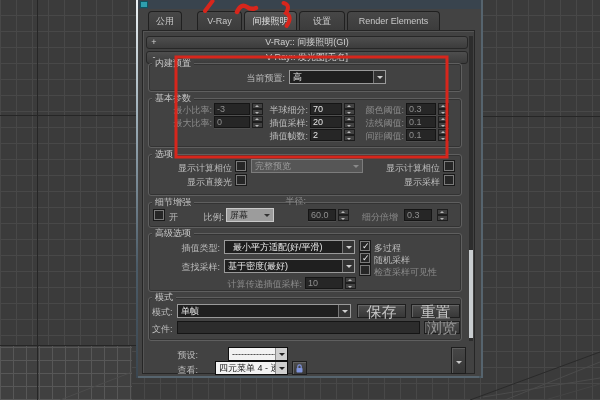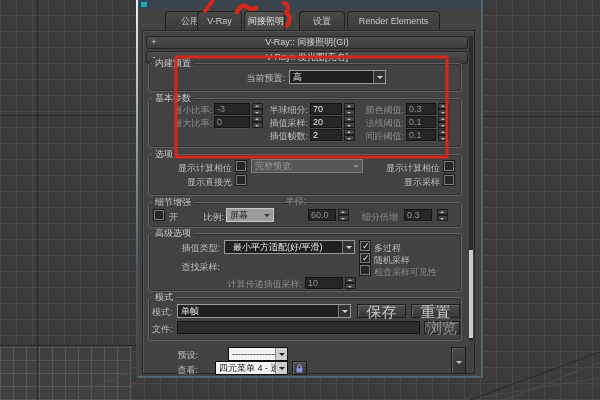--- a/index.html
+++ b/index.html
@@ -120,23 +120,23 @@
     <line x1="60" y1="400" x2="132" y2="372" stroke="#4c4c4c" stroke-width="1"></line>
   </svg>
 
   <div class="dlg-frame"></div>
   <div class="edge-l"></div>
   <div class="edge-r" style="left:479px; background:linear-gradient(#e5ebee,#96a7b1 35%,#47565f);"></div>
   <div class="dlg-body"></div>
   <div class="titlebar"></div>
   <div class="app-icon"></div>
 
-  <div class="tab" style="left:165px;width:50px;">公用</div>
+  <div class="tab" style="left:148px;width:34px;">公用</div>
   <div class="tab" style="left:197px;width:45px;">V-Ray</div>
-  <div class="tab active" style="left:244px;width:41px;text-align:right;">间接照明</div>
+  <div class="tab active" style="left:244px;width:53px;">间接照明</div>
   <div class="tab" style="left:299px;width:46px;">设置</div>
   <div class="tab" style="left:347px;width:93px;">Render Elements</div>
 
   <div class="panel"></div>
 
   <div class="rollout" style="top:36px;">
     <span class="tog">+</span>
     <span>V-Ray:: 间接照明(GI)</span>
   </div>
   <div class="rollout" style="top:51px;">
@@ -262,20 +262,24 @@
     <span>最小平方适配(好/平滑)</span>
     <span class="arr"></span>
   </div>
   <div class="cb on" style="left:360px;top:241px;"></div>
   <div class="lbl" style="left:374px;top:243px;">多过程</div>
 
   <div class="cb on" style="left:360px;top:253px;"></div>
   <div class="lbl" style="left:374px;top:255px;">随机采样</div>
 
   <div class="lbl r" style="left:164px;top:262px;width:56px;">查找采样:</div>
+  <div class="combo" style="left:224px;top:259px;width:131px;">
+    <span>基于密度(最好)</span>
+    <span class="arr"></span>
+  </div>
   <div class="cb" style="left:360px;top:265px;"></div>
   <div class="lbl dim" style="left:374px;top:267px;">检查采样可见性</div>
 
   <div class="lbl r dim" style="left:210px;top:279px;width:92px;">计算传递插值采样:</div>
   <div class="field dim" style="left:305px;top:277px;width:38px;">10</div>
   <div class="spin" style="left:345px;top:277px;">
       <i class="up"></i>
       <i class="dn"></i>
     </div>
 

